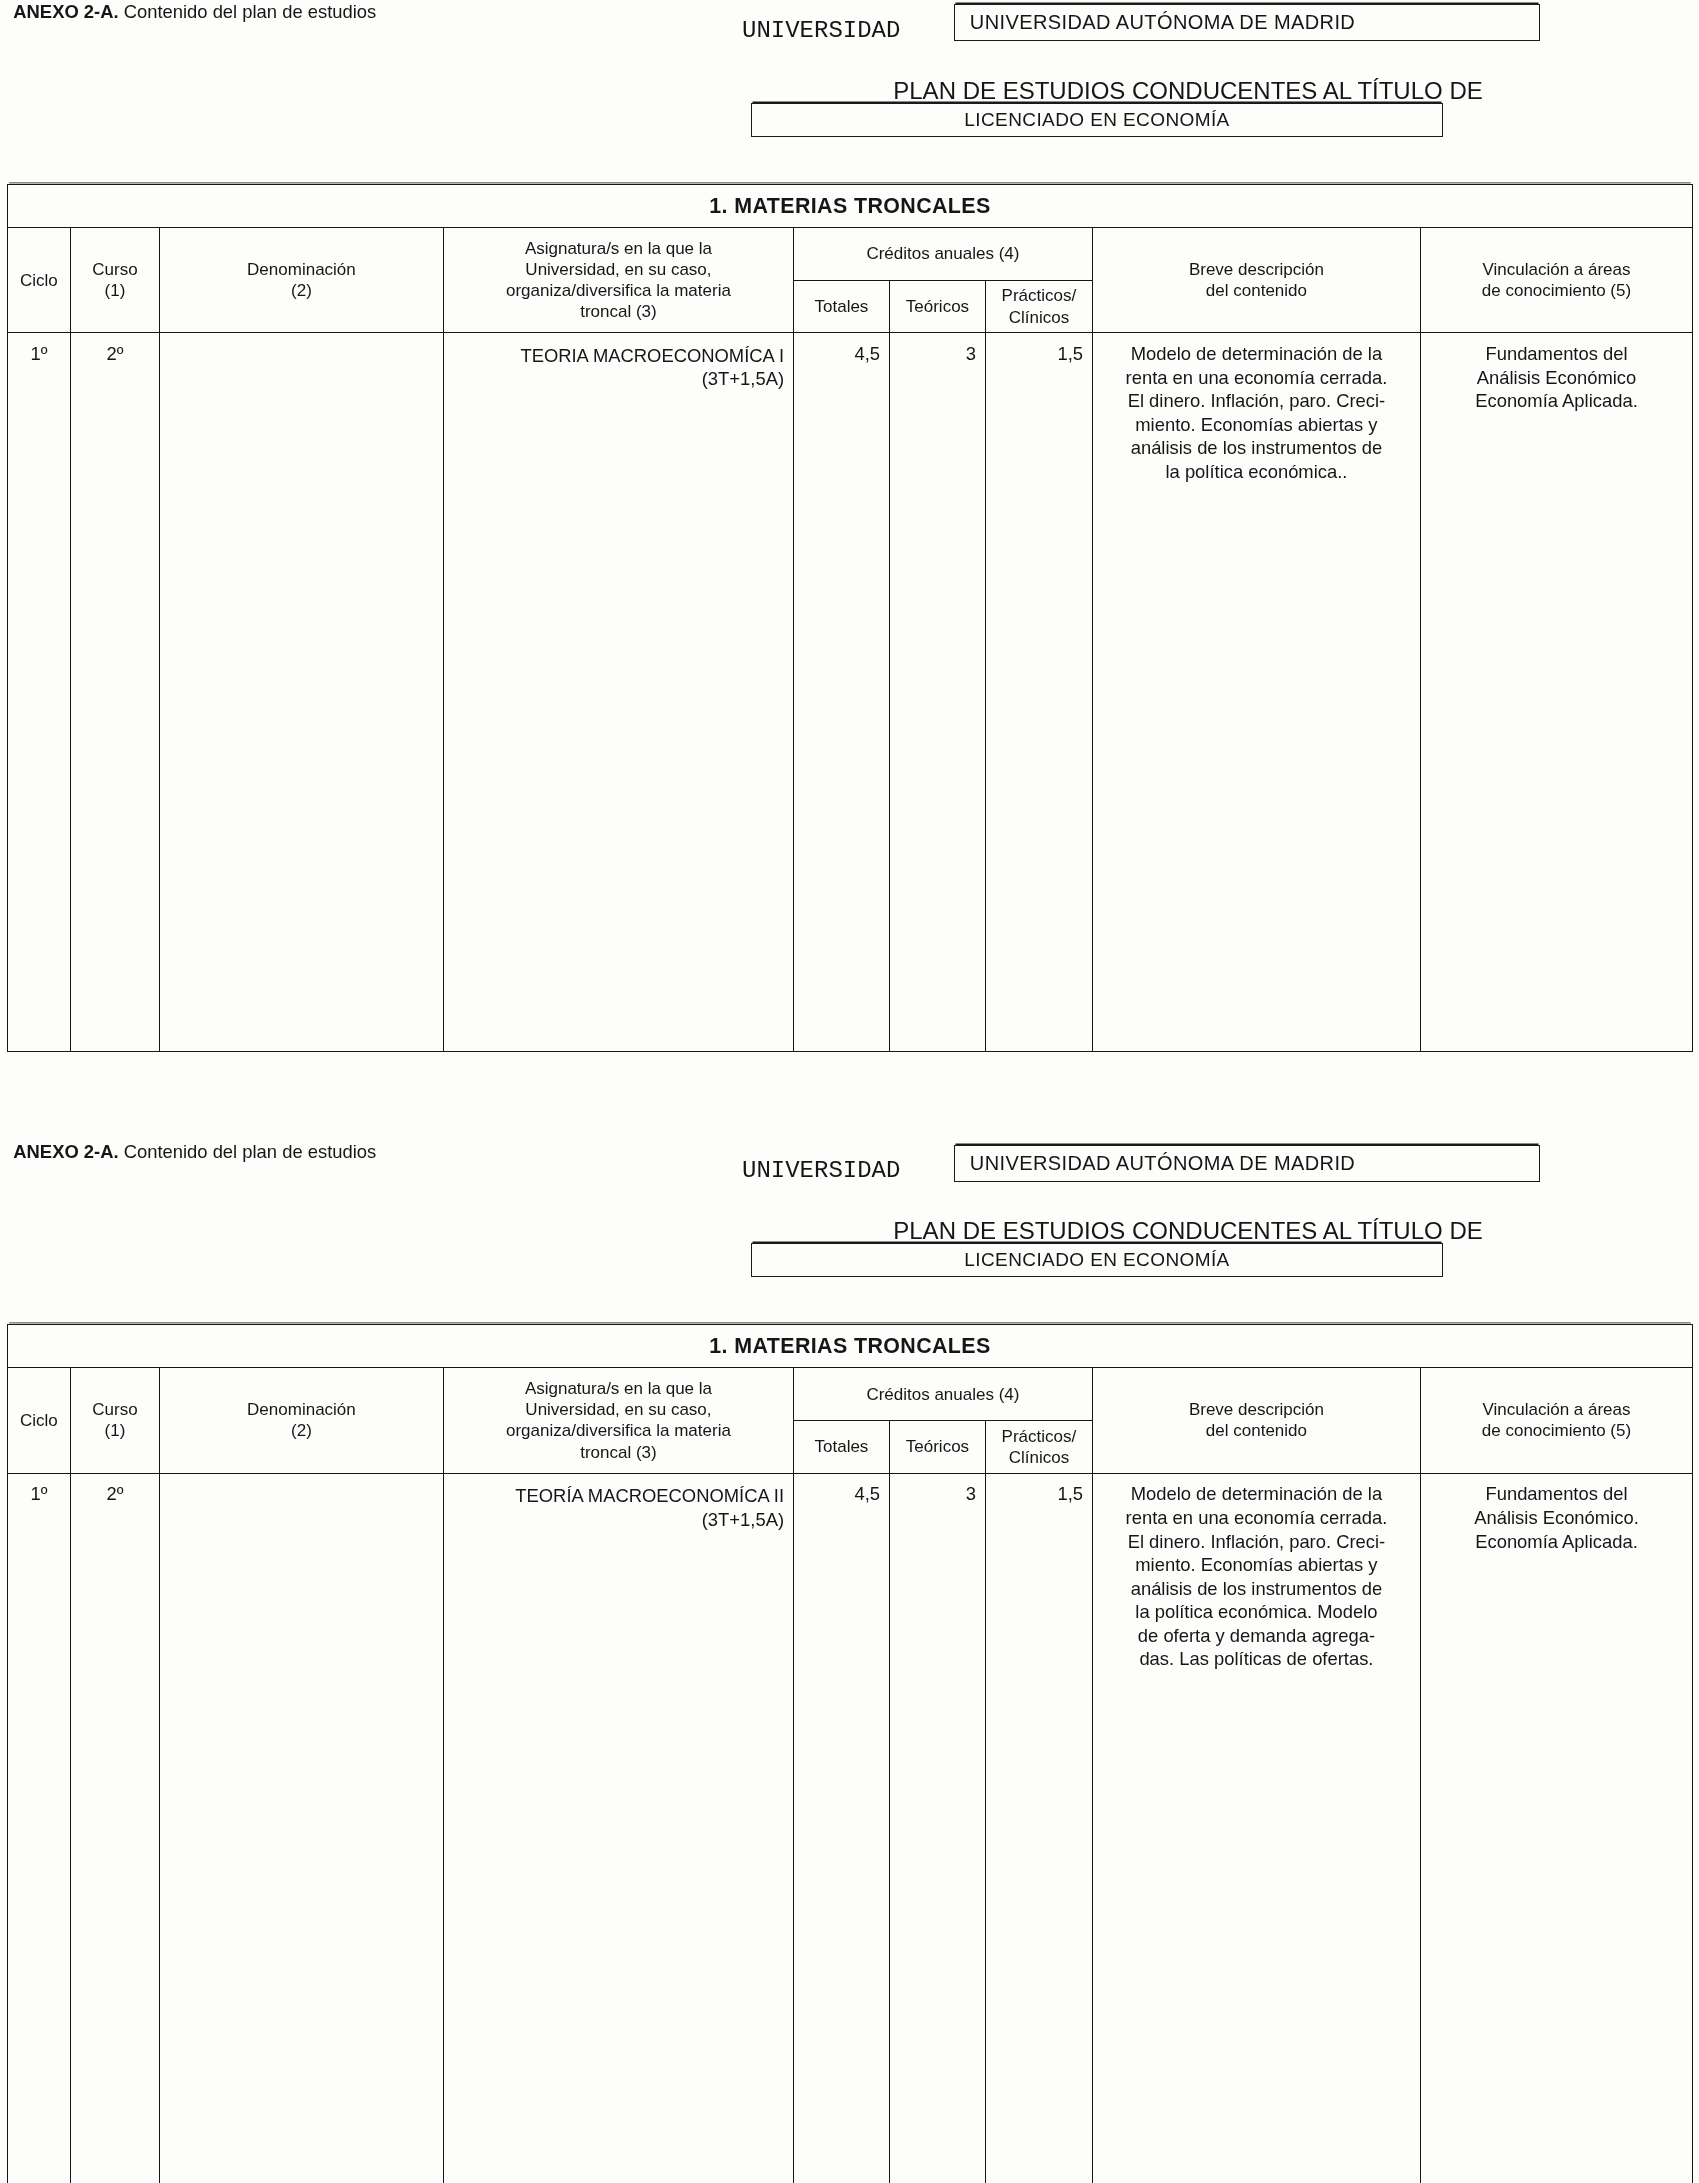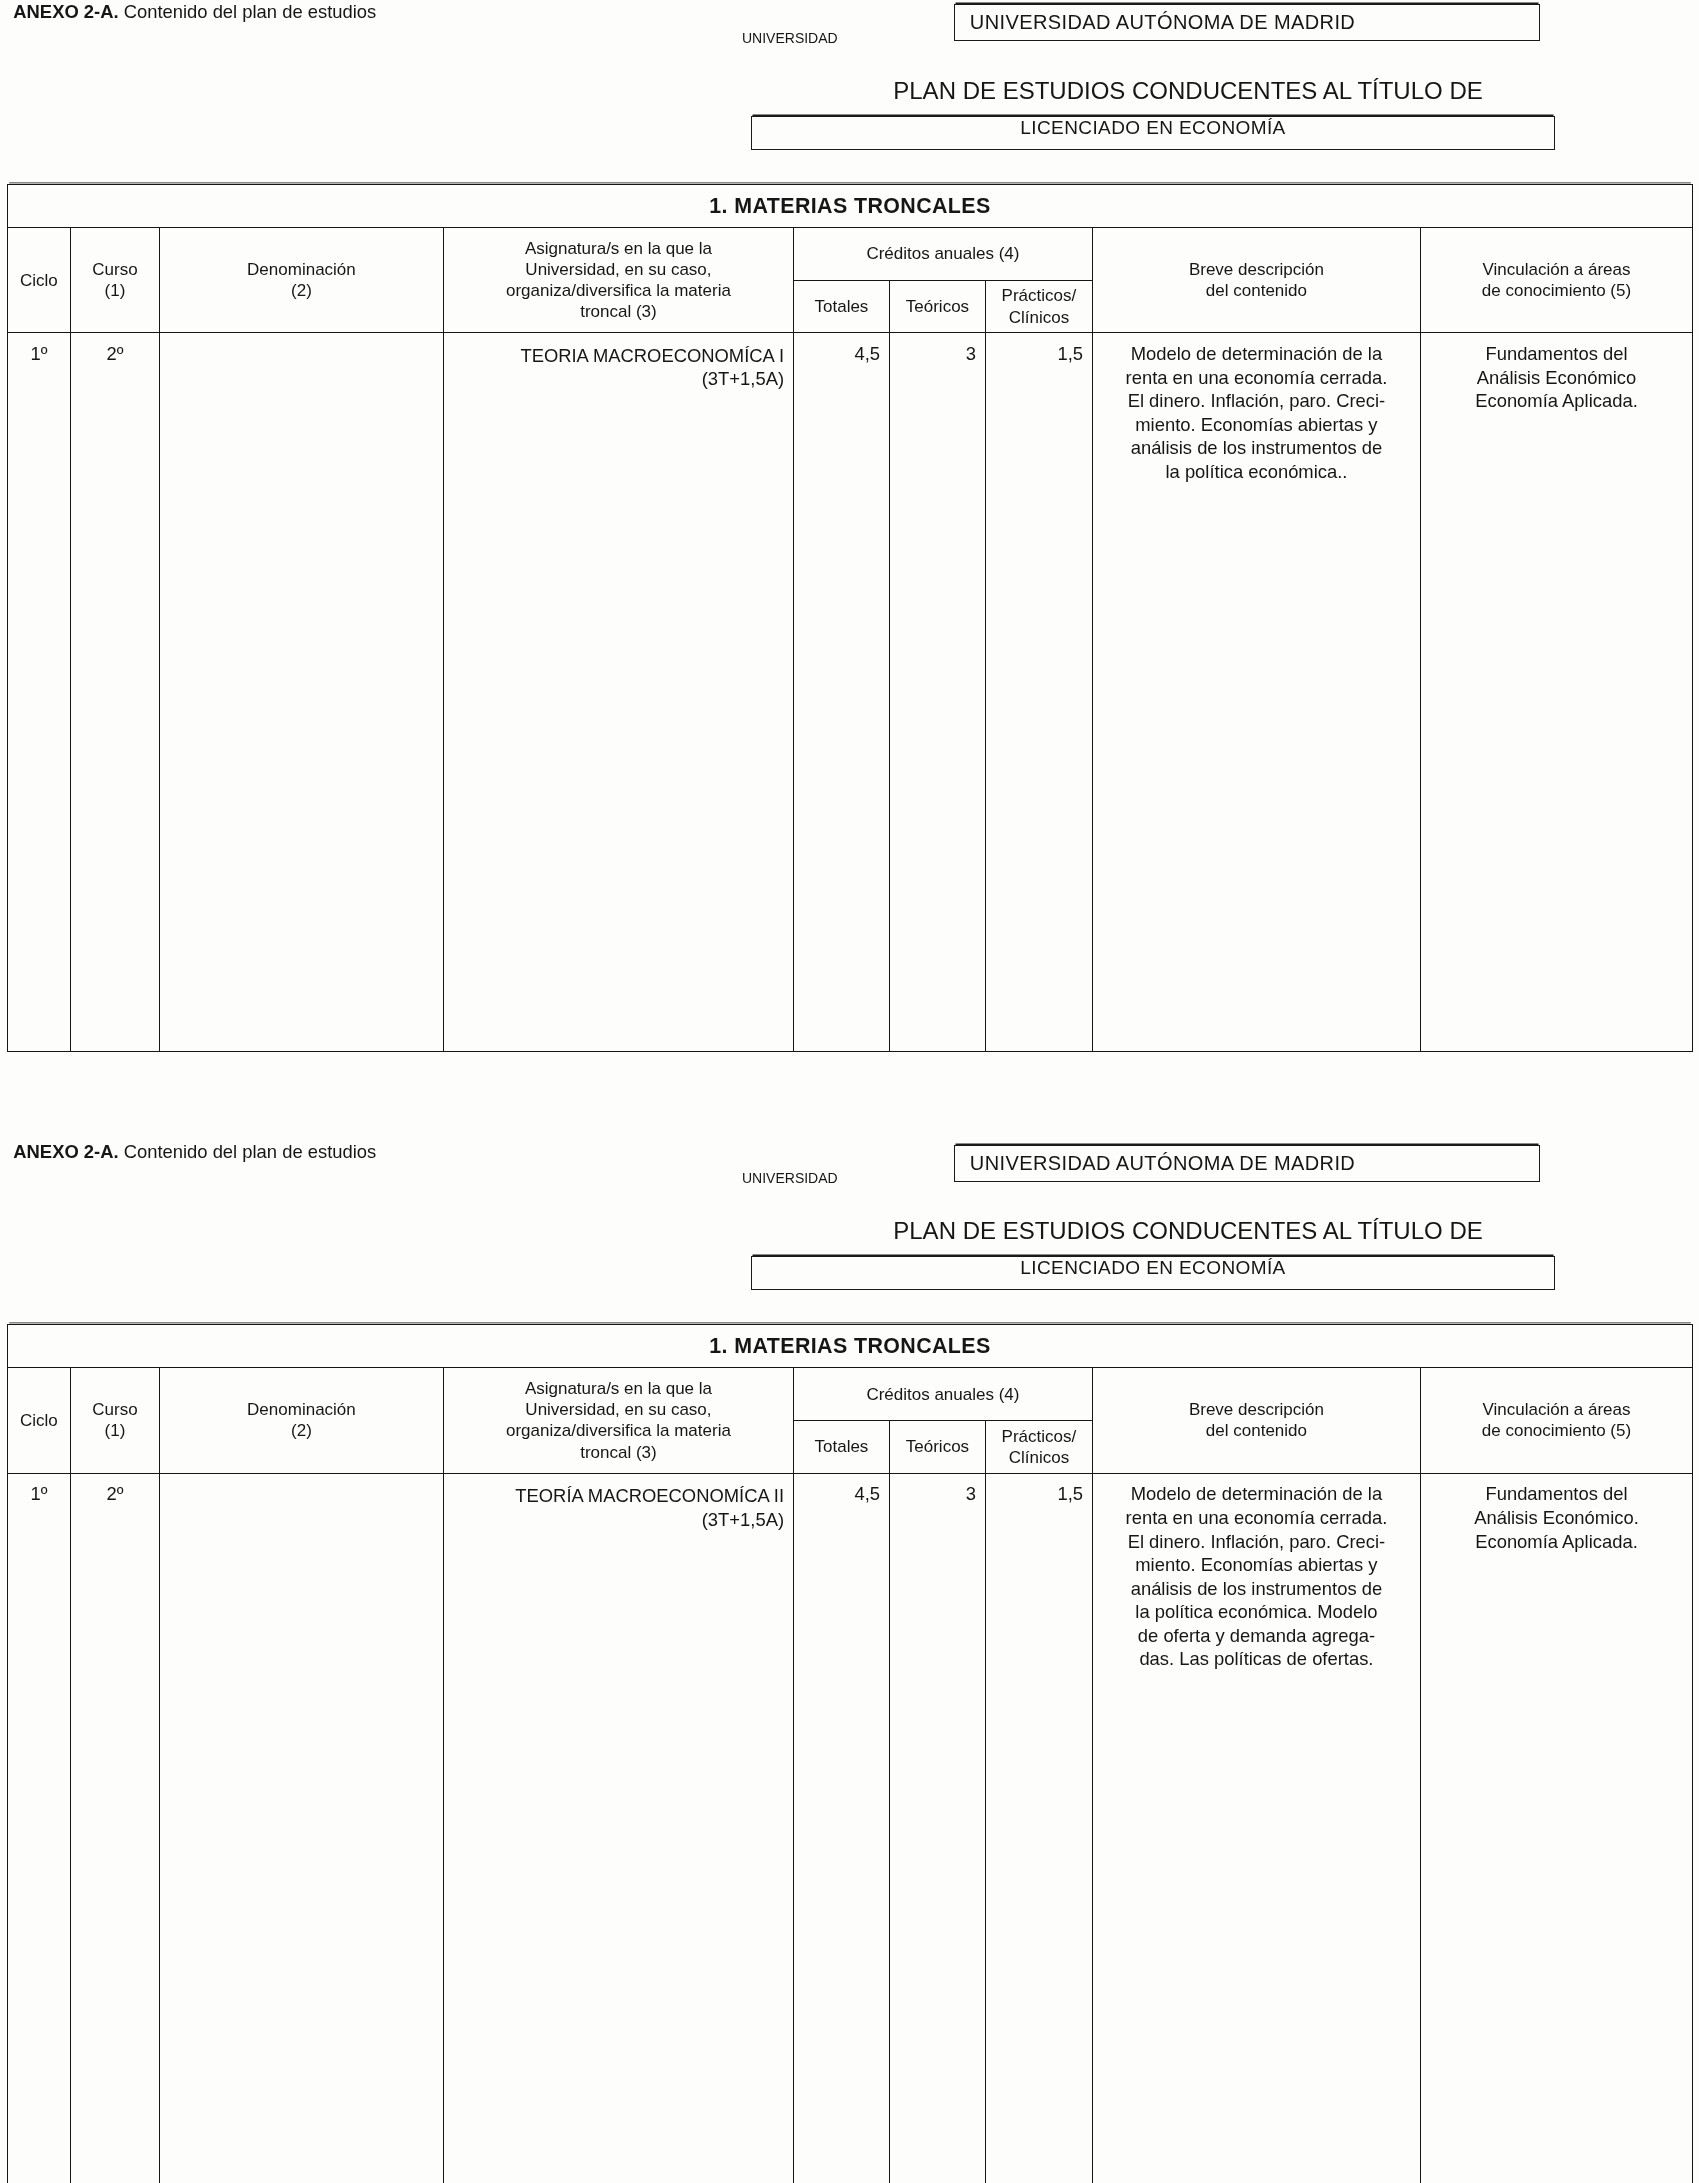--- a/index.html
+++ b/index.html
@@ -7,31 +7,31 @@
   body {
     background:#fdfdfc;
     font-family:"Liberation Sans", sans-serif;
     color:#161616;
     -webkit-font-smoothing:antialiased;
   }
   .section { position:relative; }
   .sec-header { position:relative; height:184px; }
   .anexo { position:absolute; left:13.3px; top:1px; font-size:18.4px; }
   .anexo .b { font-weight:bold; }
-  .univ-label { position:absolute; left:742px; top:30px; font-size:14px; }
+  .univ-label { position:absolute; left:742px; top:17px; font-size:24px;font-family:Liberation Mono, monospace; }
   .univ-box {
     position:absolute; left:954px; top:4.4px; width:586px; height:37px;
     border:1.5px solid #1a1a1a; display:flex; align-items:center;
     padding:0 14.8px; font-size:20px; letter-spacing:0.4px;
     box-shadow:0 -3px 0 -1.5px #1a1a1a;
   }
   .plan-line { position:absolute; left:819px; top:77px; width:738px; text-align:center; font-size:24px; }
   .titulo-box {
-    position:absolute; left:751px; top:116px; width:804px; height:34px;
-    border:1.5px solid #1a1a1a; display:flex; align-items:flex-start; justify-content:center;
+    position:absolute; left:751px; top:103px; width:692px; height:34px;
+    border:1.5px solid #1a1a1a; display:flex; align-items:center; justify-content:center;
     font-size:19px; letter-spacing:0.4px;
     box-shadow:0 -3px 0 -1.5px #1a1a1a;
   }
   table.plan {
     border-collapse:collapse; margin:0 auto; width:1685px; table-layout:fixed;
     border:1.5px solid #161616;
     box-shadow:0 0 0 0.7px #fdfdfc, 0 -3.7px 0 -2.2px #161616;
   }
   table.plan th, table.plan td { border:1.5px solid #161616; }
   .tbl-title { font-weight:bold; font-size:21.4px; height:43px; text-align:center; vertical-align:middle; letter-spacing:0.4px;margin-left:8px; }

